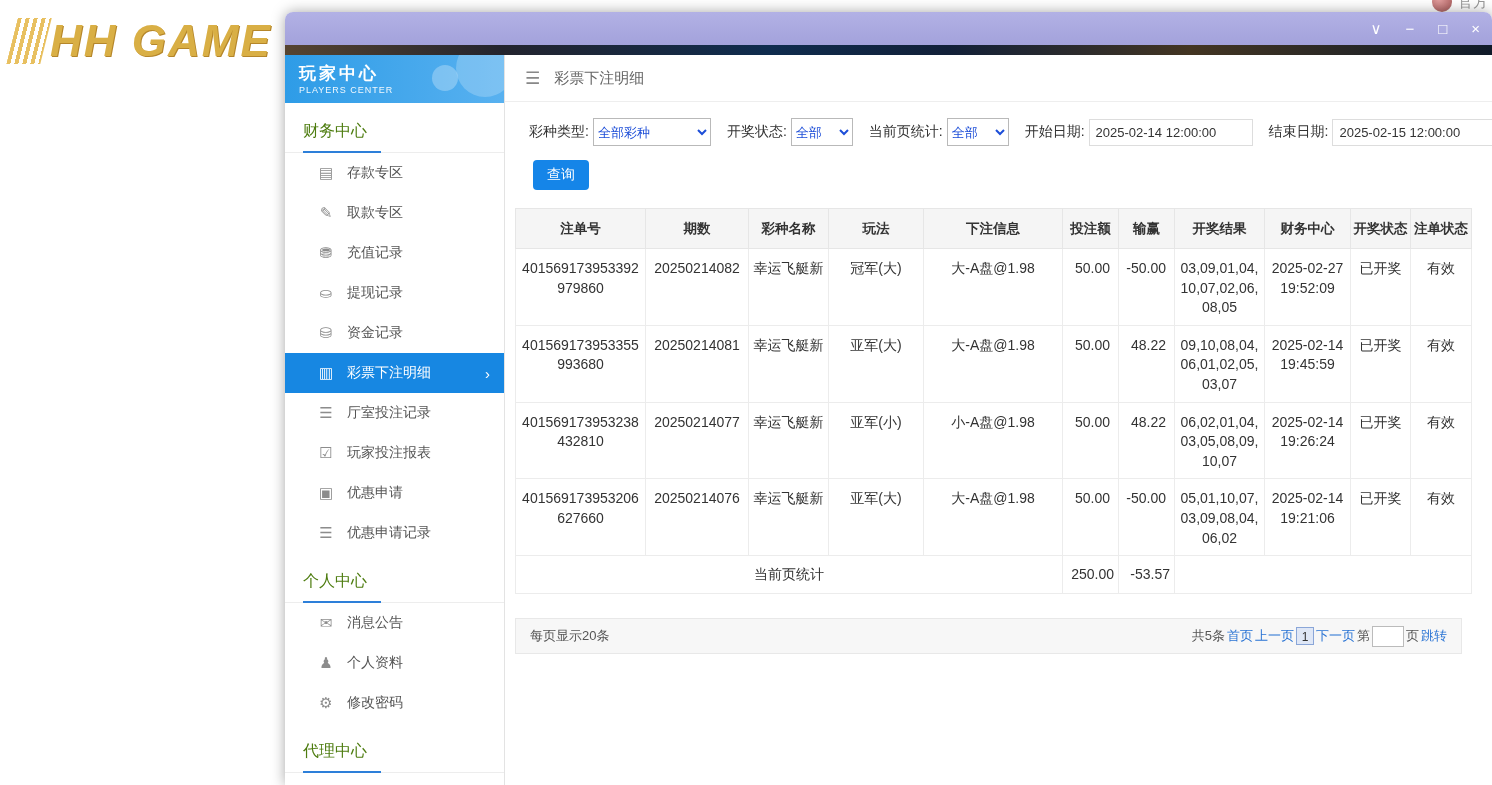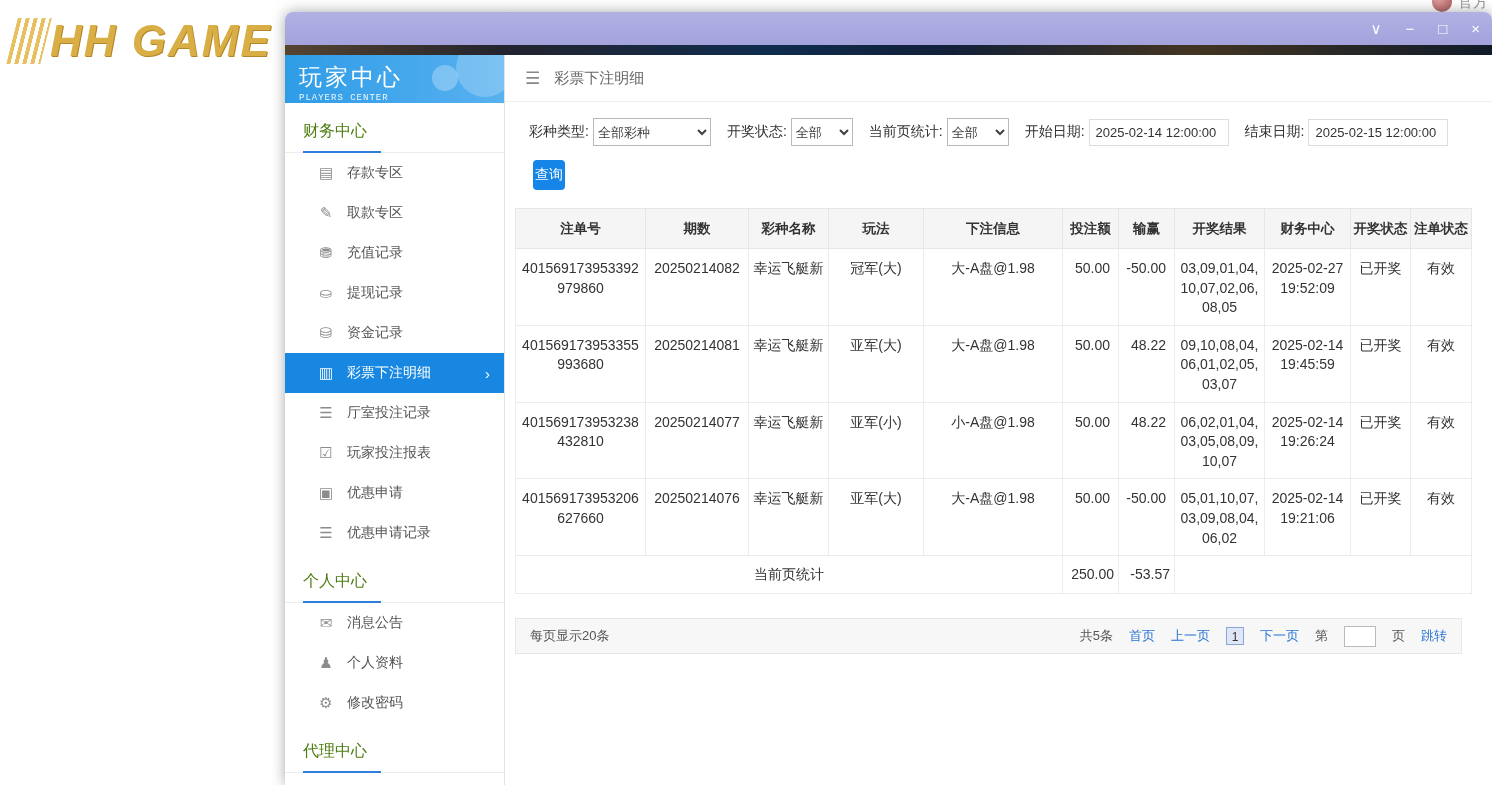--- a/index.html
+++ b/index.html
@@ -32,22 +32,22 @@
   .window-body { display:flex; height:730px; background:#fff; }
 
   
   .sidebar { width:220px; min-width:220px; border-right:1px solid #e3e3e3; background:#fff; }
   .sidebar-header { height:48px; padding:7px 14px;
     background:linear-gradient(90deg,#2e9ce7,#58b1f0); color:#fff; position:relative; overflow:hidden; }
   .sidebar-header::before { content:""; position:absolute; right:-10px; top:-16px; width:58px; height:58px;
     border-radius:50%; background:rgba(255,255,255,.22); }
   .sidebar-header::after { content:""; position:absolute; right:46px; top:10px; width:26px; height:26px;
     border-radius:50%; background:rgba(255,255,255,.28); }
-  .sh-title { font-size:23px; font-weight:normal; letter-spacing:3px; }
-  .sh-sub { font-size:9px; letter-spacing:1px; opacity:.92;font-family:Liberation Mono, monospace; }
+  .sh-title { font-size:17px; font-weight:bold; letter-spacing:3px; }
+  .sh-sub { font-size:9px; letter-spacing:1px; opacity:.92; }
   .section-label { margin-top:10px; padding:8px 18px 10px; color:#4d7c0f; font-size:16px;
     position:relative; border-bottom:1px solid #ededed; }
   .section-label::after { content:""; position:absolute; left:18px; bottom:-1px; width:78px; height:2px;
     background:#2d7fd9; }
   .menu-item { display:flex; align-items:center; height:40px; padding:0 14px 0 30px;
     color:#555; font-size:14px; cursor:pointer; position:relative; }
   .mi-icon { width:22px; margin-right:10px; color:#8c8c8c; font-size:15px; text-align:center; }
   .menu-item.active { background:#1787e2; color:#fff; }
   .menu-item.active .mi-icon { color:#fff; }
   .mi-chevron { position:absolute; right:14px; color:#fff; font-size:15px; }
@@ -56,45 +56,45 @@
   .main { flex:1; display:flex; flex-direction:column; min-width:0; }
   .main-topbar { height:47px; min-height:47px; border-bottom:1px solid #eee; display:flex;
     align-items:center; padding:0 20px; gap:14px; }
   .hamburger { font-size:17px; color:#888; cursor:pointer; }
   .page-title { font-size:15px; color:#666; }
 
   .filters { padding:16px 20px 0 24px; }
   .filter-row { display:flex; align-items:center; font-size:14px; color:#333; white-space:nowrap; }
   .filter-row label { margin-right:4px; }
   .fgroup { display:flex; align-items:center; margin-right:16px; }
-  select { height:28px; border:1px solid #b9b9b9; background:#fff; font-size:13px; color:#404040;
+  select { height:28px; border:1px solid #b9b9b9; background:#fff; font-size:13px; color:#1d4ed8;
     font-family:inherit; }
   .sel-wide { width:118px; }
   .sel-small { width:62px; }
-  .date-input { width:140px; height:27px; border:1px solid #ddd; padding:0 6px; font-size:13px;
+  .date-input { width:164px; height:27px; border:1px solid #ddd; padding:0 6px; font-size:13px;
     color:#333; font-family:inherit; }
-  .query-btn { margin:14px 0 14px 4px; width:32px; height:30px; background:#1585e8; color:#fff;
+  .query-btn { margin:14px 0 14px 4px; width:56px; height:30px; background:#1585e8; color:#fff;
     border:none; border-radius:4px; font-size:14px; cursor:pointer; font-family:inherit; }
 
   .table-wrap { margin:4px 20px 0 10px; }
   table { width:100%; border-collapse:collapse; table-layout:fixed; font-size:14px; color:#333;
     border:1px solid #e6e6e6; }
   th { background:#f5f5f5; height:40px; font-weight:700; font-size:13.5px; color:#333;
     border:1px solid #e6e6e6; padding:0 1px; text-align:center; }
   td { border:1px solid #ececec; text-align:center; vertical-align:top; padding:10px 4px 7px;
     word-break:break-all; line-height:1.4; }
   .data-row td { height:76px; }
   td.cell-num { text-align:right; padding-right:8px; }
   td.cell-time { word-break:normal; }
   .sum-row td { vertical-align:middle; height:38px; padding:6px 4px; }
 
   .footer-bar { margin:24px 30px 0 10px; height:36px; background:#f7f7f7; border:1px solid #e8e8e8;
     display:flex; align-items:center; justify-content:space-between; padding:0 14px;
     font-size:13px; color:#555; }
-  .pager { display:flex; align-items:center; gap:16px; }
+  .pager { display:flex; align-items:center; gap:2px; }
   .plink { color:#2a74d4; cursor:pointer; }
   .pcur { min-width:18px; height:18px; border:1px solid #8aa6d8; background:#dfe7f6; text-align:center;
     line-height:18px; font-size:12px; color:#333; padding:0 2px; cursor:pointer; }
   .jump-input { width:32px; height:21px; border:1px solid #bbb; font-size:12px; padding:0 3px;
     font-family:inherit; }
 </style>
 </head>
 <body>
 
 <div class="screen">

